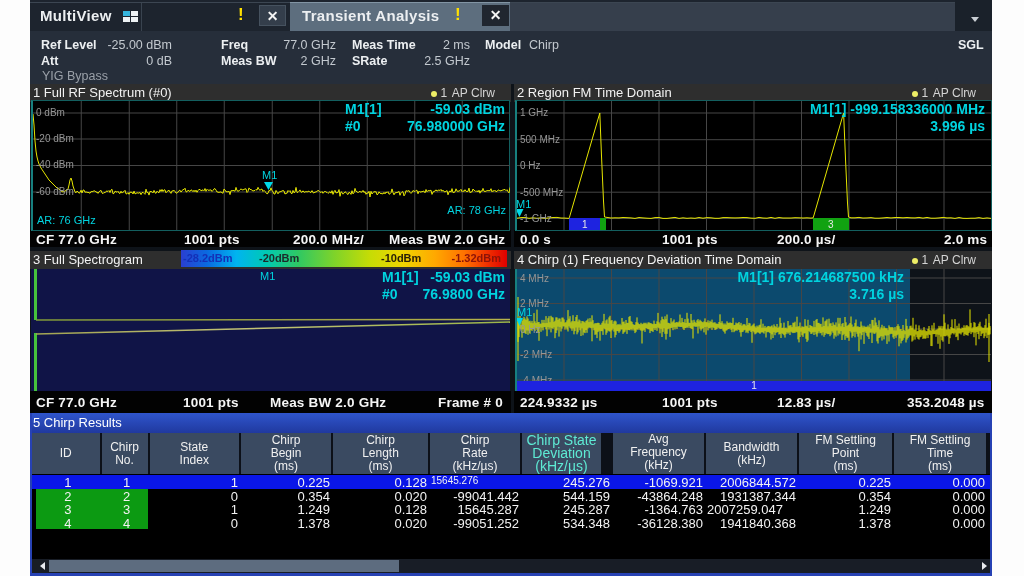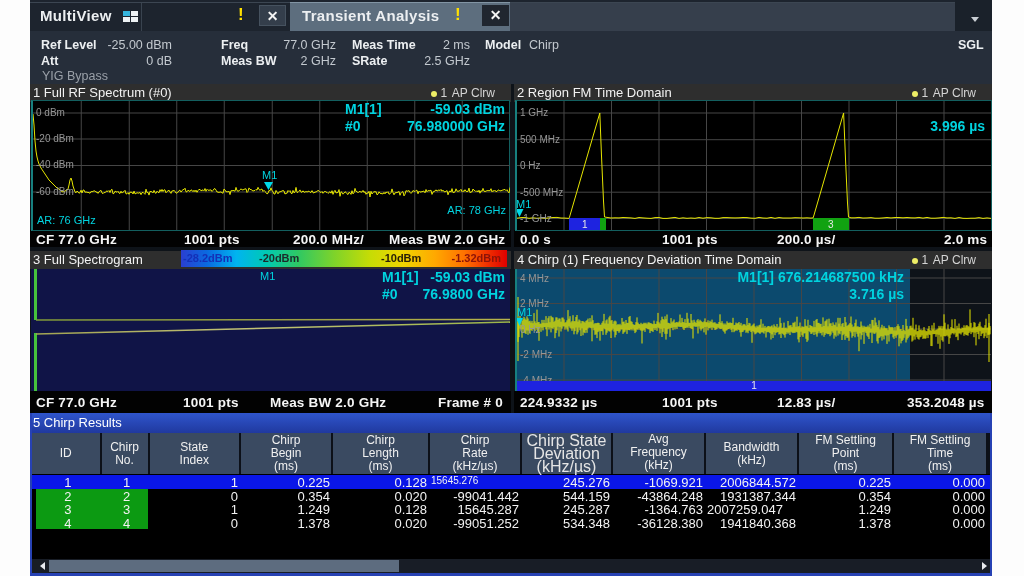--- a/index.html
+++ b/index.html
@@ -127,20 +127,21 @@
 <polygon points="-1.5,108 6.5,108 2.5,116" fill="#00d9e8"></polygon>
 <text x="65" y="127" fill="#e8e8e8" font-size="10" font-family="Liberation Sans">1</text>
 <text x="311" y="127" fill="#e8e8e8" font-size="10" font-family="Liberation Sans">3</text>
 </svg>
 <div class="axl" style="left:3px;top:6px">1 GHz</div>
 <div class="axl" style="left:3px;top:33px">500 MHz</div>
 <div class="axl" style="left:3px;top:59px">0 Hz</div>
 <div class="axl" style="left:3px;top:86px">-500 MHz</div>
 <div class="axl" style="left:3px;top:112px">-1 GHz</div>
 <div class="axl cy" style="left:-1px;top:97px;font-size:11px">M1</div>
+<div class="mkr" style="right:6px;top:1px"><span>M1[1]</span> -999.158336000 MHz</div>
 <div class="mkr" style="right:6px;top:18px">3.996 µs</div>
 </div>
 <div class="ftxt" style="left:490px;top:232px">0.0 s</div>
 <div class="ftxt" style="left:632px;top:232px">1001 pts</div>
 <div class="ftxt" style="left:747px;top:232px">200.0 µs/</div>
 <div class="ftxt" style="left:914px;top:232px">2.0 ms</div>
 
 <div class="hdr" style="left:0;top:251px;width:481px"><span style="margin-left:3px">3 Full Spectrogram</span></div>
 <div class="abs" style="left:151px;top:250px;width:326px;height:17px;background:linear-gradient(to right,#2a3fd0 0%,#0a6ae0 8%,#00b4f0 17%,#00c9b4 26%,#2fc863 36%,#7ed32a 47%,#c6dc05 58%,#f0d400 68%,#ffa800 78%,#ff7100 87%,#f03000 94%,#df0000 100%);font-size:11px;font-weight:bold;line-height:17px;white-space:nowrap">
  <span style="position:absolute;left:2px;color:#1430b8">-28.2dBm</span>
@@ -227,21 +228,21 @@
         </div>
         <div class="abs" style="left:209px;top:0;width:90px;height:41px;background:#3a4a61;color:#f0f0f0;font-size:12px;line-height:13px;text-align:center;display:flex;align-items:center;justify-content:center">
           <div>Chirp<br>Begin<br>(ms)</div>
         </div>
         <div class="abs" style="left:301px;top:0;width:95px;height:41px;background:#3a4a61;color:#f0f0f0;font-size:12px;line-height:13px;text-align:center;display:flex;align-items:center;justify-content:center">
           <div>Chirp<br>Length<br>(ms)</div>
         </div>
         <div class="abs" style="left:398px;top:0;width:90px;height:41px;background:#3a4a61;color:#f0f0f0;font-size:12px;line-height:13px;text-align:center;display:flex;align-items:center;justify-content:center">
           <div>Chirp<br>Rate<br>(kHz/µs)</div>
         </div>
-        <div class="abs" style="left:490px;top:0;width:89px;height:41px;background:#3a4a61;color:#e5e5e5;font-size:16px;line-height:13px;text-align:center;display:flex;align-items:center;justify-content:center">
+        <div class="abs" style="left:490px;top:0;width:79px;height:41px;background:#3a4a61;color:#5eead4;font-size:14px;line-height:13px;text-align:center;display:flex;align-items:center;justify-content:center">
           <div>Chirp State<br>Deviation<br>(kHz/µs)</div>
         </div>
         <div class="abs" style="left:581px;top:0;width:91px;height:41px;background:#3a4a61;color:#f0f0f0;font-size:12px;line-height:13px;text-align:center;display:flex;align-items:flex-start;justify-content:center">
           <div>Avg<br>Frequency<br>(kHz)</div>
         </div>
         <div class="abs" style="left:674px;top:0;width:91px;height:41px;background:#3a4a61;color:#f0f0f0;font-size:12px;line-height:13px;text-align:center;display:flex;align-items:center;justify-content:center">
           <div>Bandwidth<br>(kHz)</div>
         </div>
         <div class="abs" style="left:767px;top:0;width:93px;height:41px;background:#3a4a61;color:#f0f0f0;font-size:12px;line-height:13px;text-align:center;display:flex;align-items:center;justify-content:center">
           <div>FM Settling<br>Point<br>(ms)</div>

